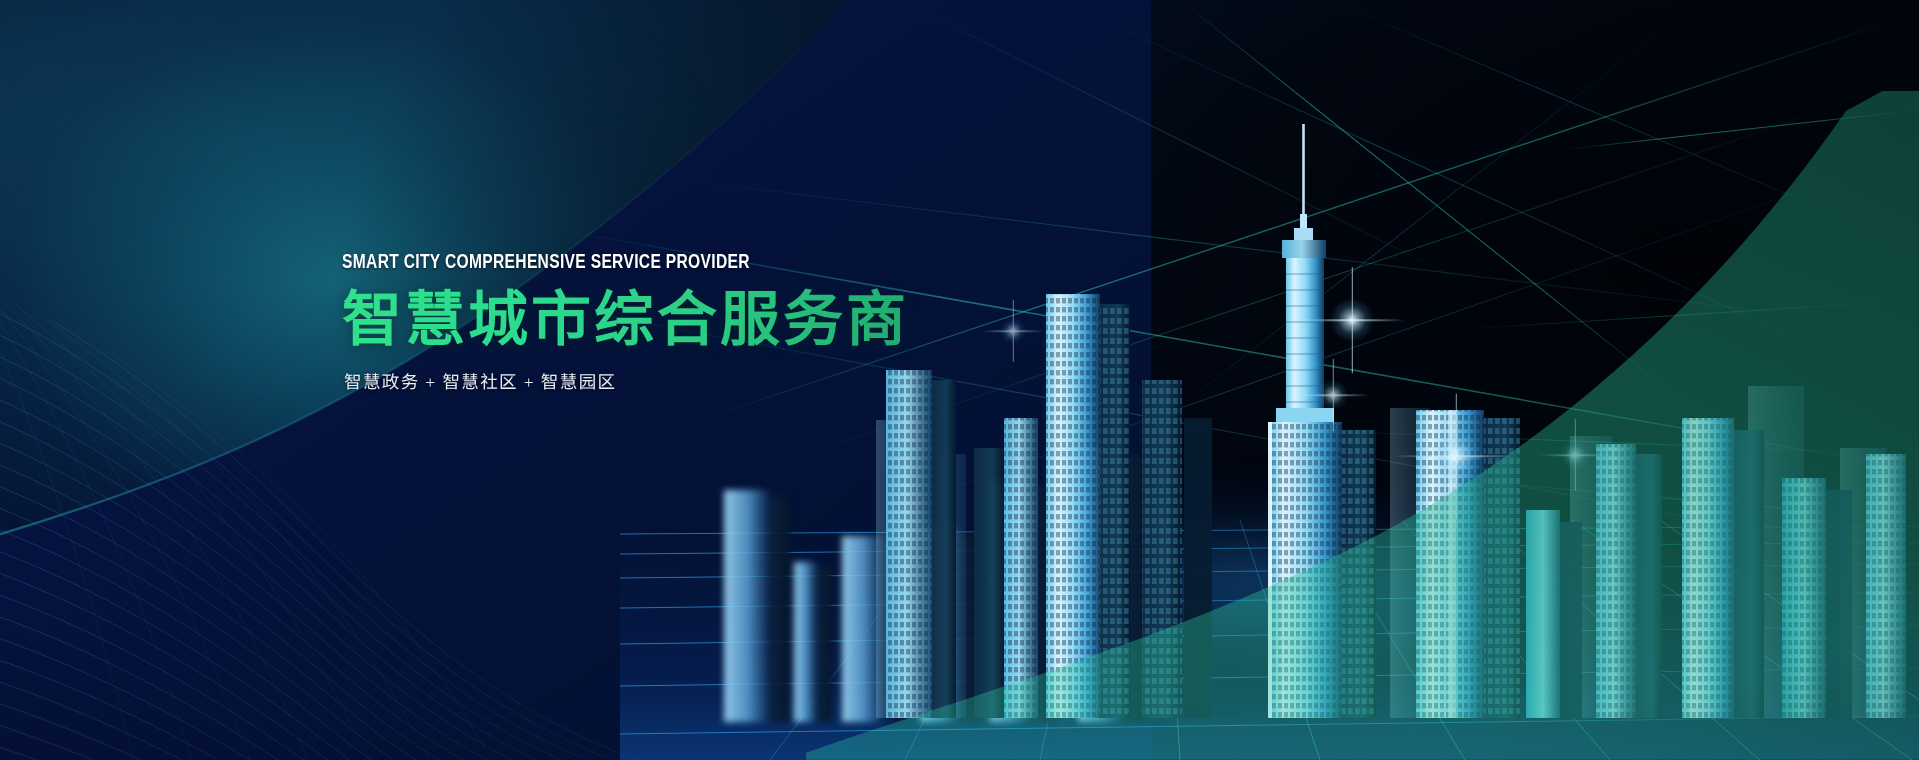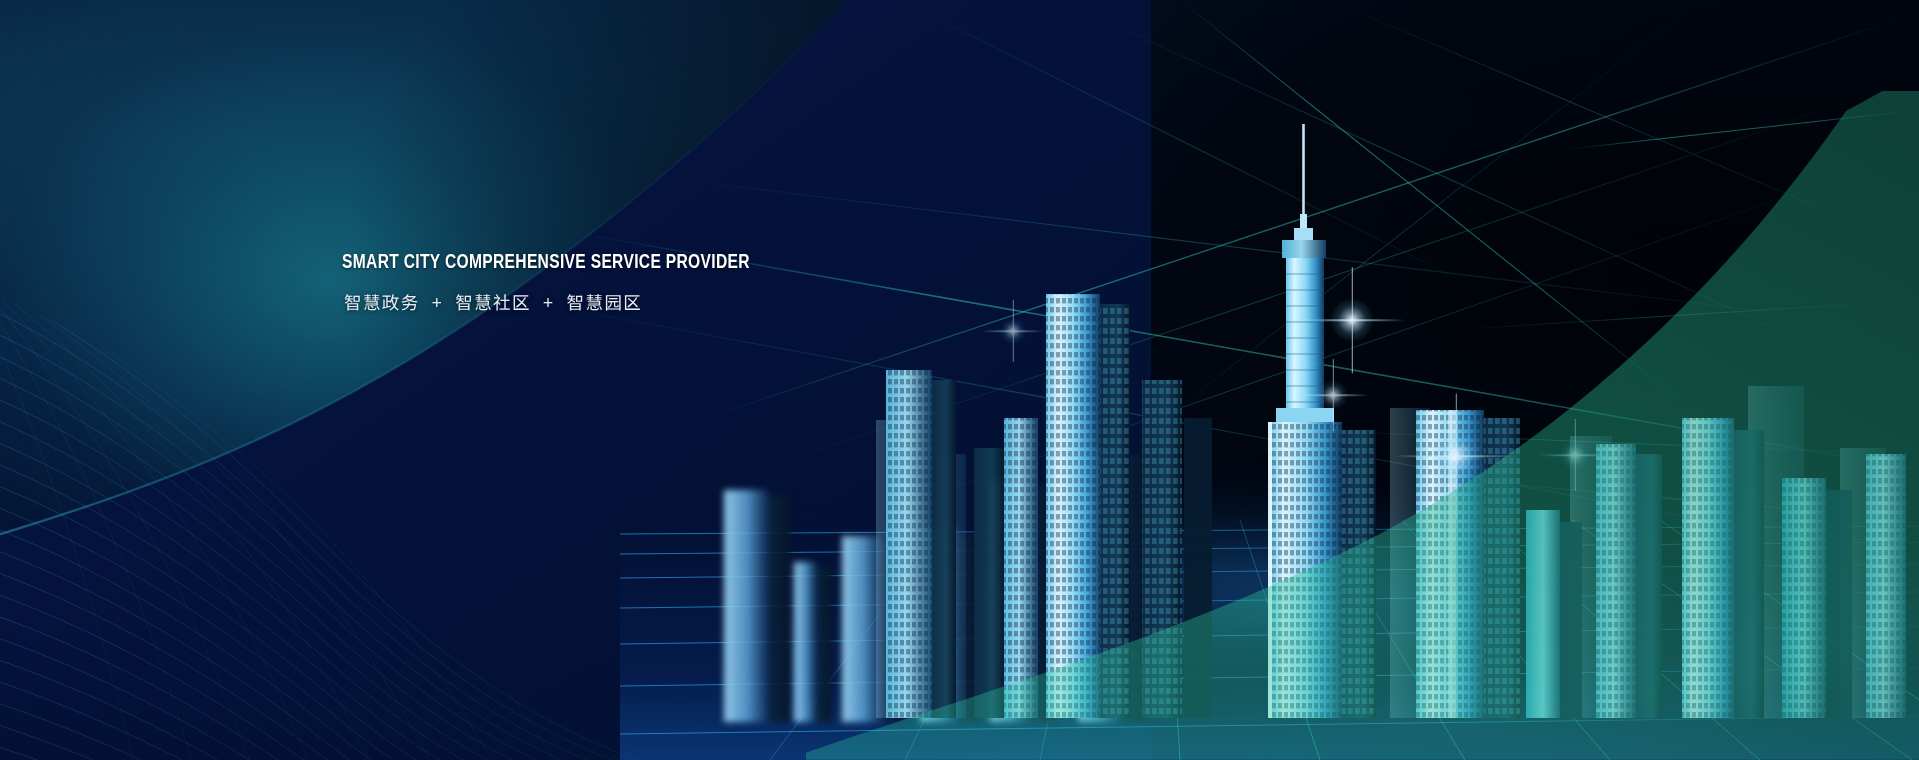--- a/index.html
+++ b/index.html
@@ -127,21 +127,21 @@
     white-space:nowrap;
     background:linear-gradient(100deg,#2fe08b 0%,#2bdc8f 24%,#2ccf85 48%,#23b776 70%,#1f9e66 86%,#1b8a5b 100%);
     -webkit-background-clip:text;
     background-clip:text;
     color:transparent;
     -webkit-text-fill-color:transparent;
     filter:drop-shadow(0 2px 6px rgba(0,40,30,.55));
   }
   .subline{
     margin:16px 0 0 2px;
-    font-family:Liberation Mono, monospace;
+    font-family:Liberation Serif, serif;
     font-weight:400;
     font-size:17.5px;
     letter-spacing:1.4px;
     color:#e8eef6;
     white-space:nowrap;
     text-shadow:0 1px 4px rgba(0,0,0,.65);
   }
 
   .vignette{
     position:absolute;inset:0;pointer-events:none;
@@ -481,16 +481,17 @@
         </linearGradient>
       </defs>
       <path d="M-20,669 C140,612 330,560 520,470 C720,376 900,222 1040,20 L1113,-20 L1113,669 Z" fill="url(#grnG)"></path>
     </svg>
   </div>
 
   <div class="vignette"></div>
 
   <div class="copy">
     <p class="eyebrow">SMART CITY COMPREHENSIVE SERVICE PROVIDER</p>
+    <h1 class="headline">智慧城市综合服务商</h1>
     <p class="subline">智慧政务 + 智慧社区 + 智慧园区</p>
   </div>
 
 </div>
 
 </body></html>

